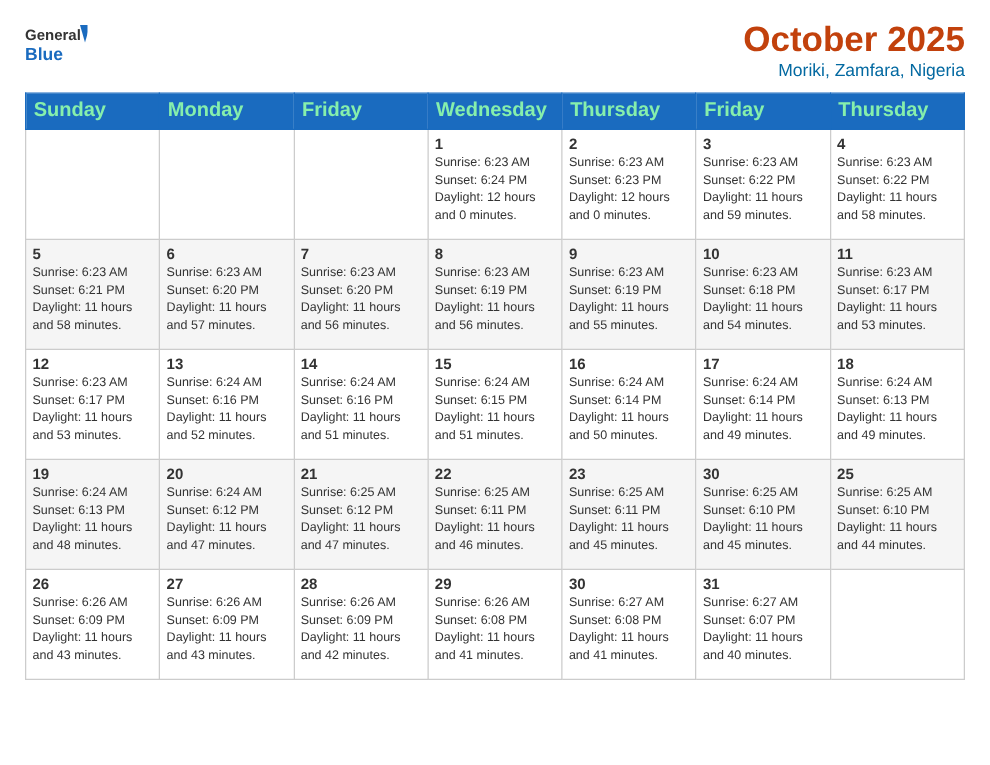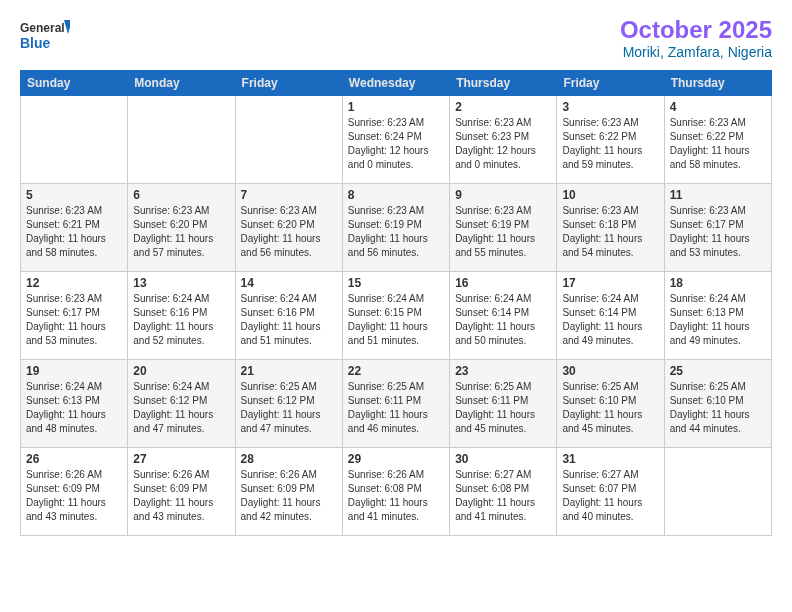--- a/index.html
+++ b/index.html
@@ -25,41 +25,41 @@
     }
     .logo {
       display: flex;
       align-items: center;
       gap: 4px;
     }
     .title-block {
       text-align: right;
     }
     .calendar-title {
-      font-size: 24px;
+      font-size: 28px;
       font-weight: bold;
-      color: #8b5cf6;
+      color: #c2410c;
     }
     .calendar-subtitle {
       font-size: 14px;
       color: #0369a1;
     }
     .calendar {
       flex: 1;
       border: 1px solid #ccc;
       border-collapse: collapse;
       width: 100%;
       table-layout: fixed;
     }
     .calendar th {
       background-color: #1a6bbf;
-      color: #e5e5e5;
+      color: #86efac;
       text-align: left;
       padding: 5px 6px;
-      font-size: 12px;
+      font-size: 16px;
       font-weight: bold;
       border: 1px solid #1a6bbf;
     }
     .calendar td {
       border: 1px solid #ccc;
       vertical-align: top;
       padding: 4px 5px;
       font-size: 9.5px;
       color: #333;
       height: 88px;

